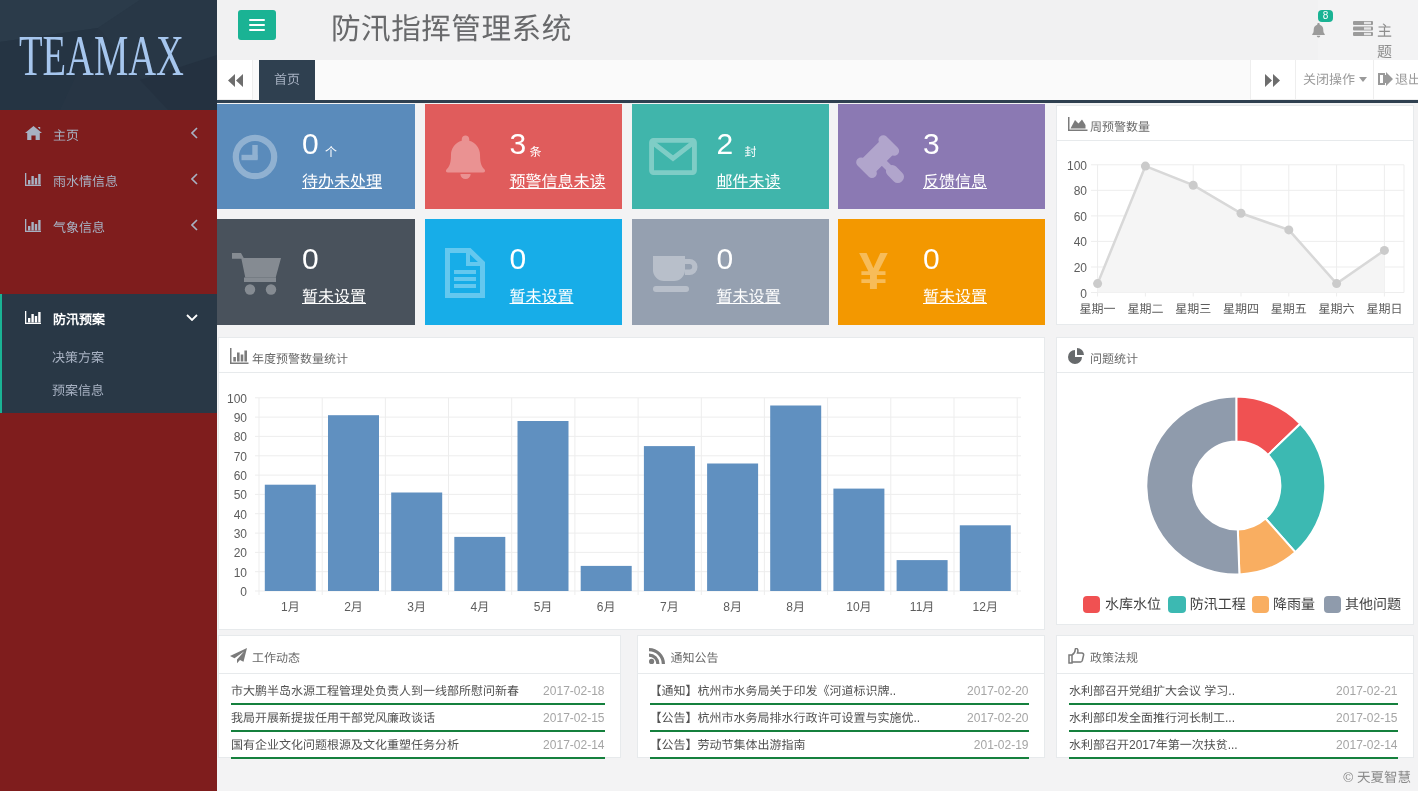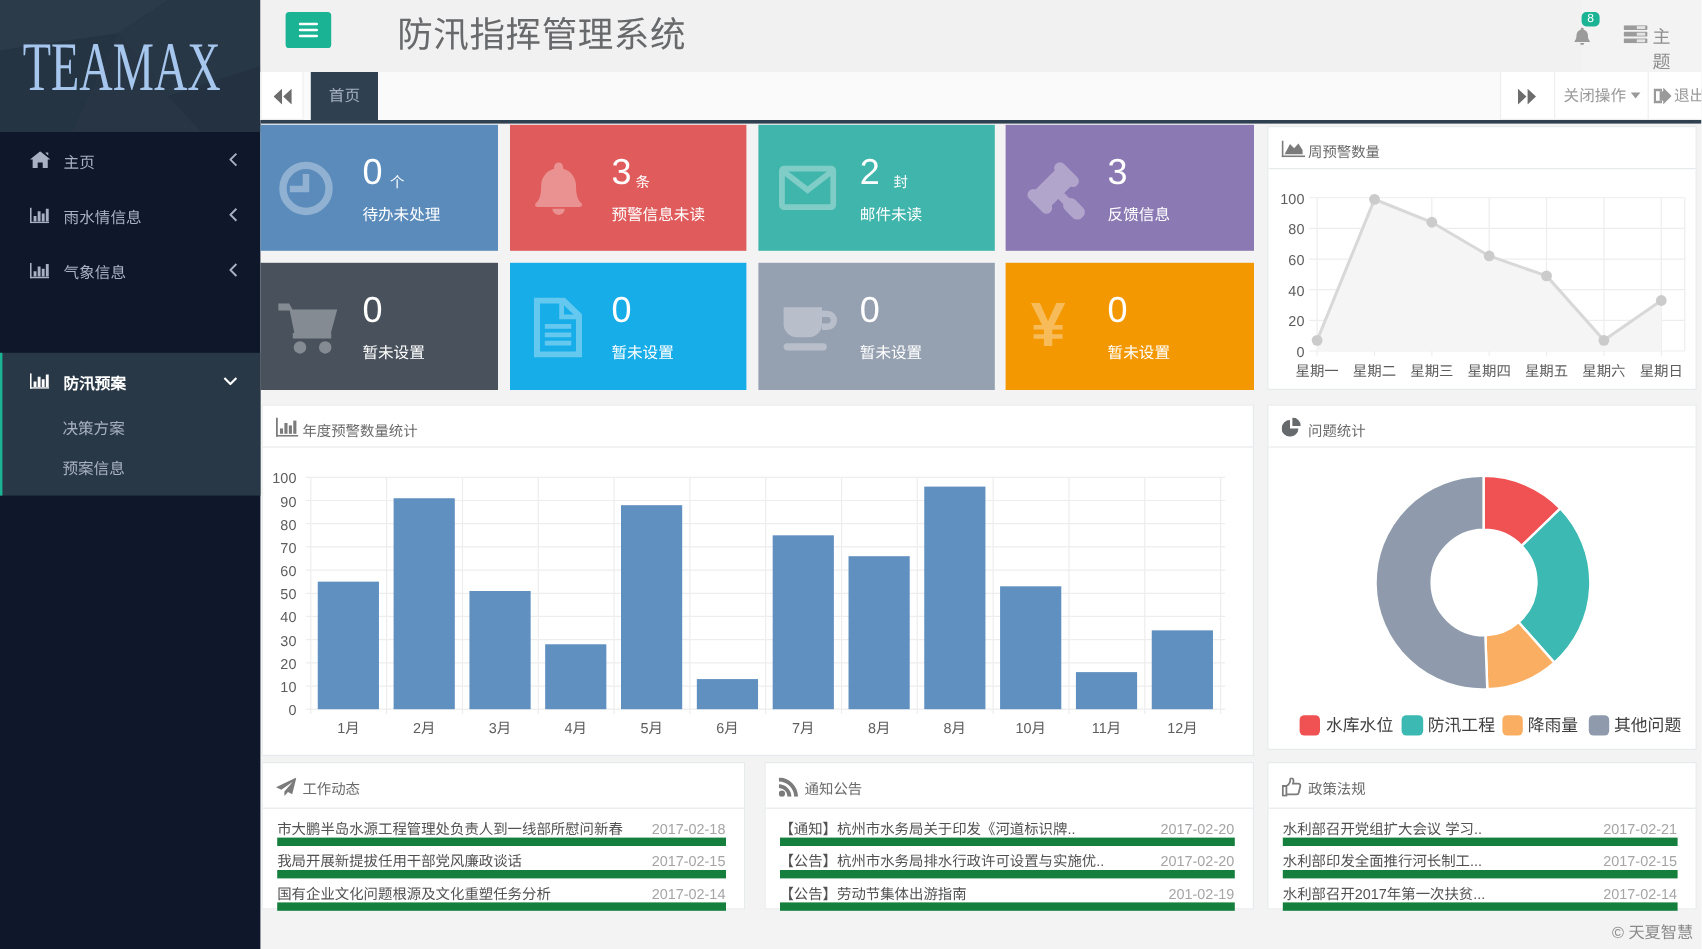--- a/index.html
+++ b/index.html
@@ -1,51 +1,51 @@
 <!DOCTYPE html>
 <html lang="zh-CN"><head>
 <meta charset="utf-8">
 <style>
 *{margin:0;padding:0;box-sizing:border-box;}
 html,body{width:1418px;height:791px;overflow:hidden;}
 body{font-family:"Liberation Sans",sans-serif;}
 #app{position:relative;width:1418px;height:791px;background:#f3f3f4;overflow:hidden;}
 .abs{position:absolute;}
 
-#side{position:absolute;left:0;top:0;width:217px;height:791px;background:#0f172a;}
+#side{position:absolute;left:0;top:0;width:217px;height:791px;background:#7f1d1d;}
 #logo{position:absolute;left:0;top:0;width:217px;height:110px;overflow:hidden;}
 #logo .brand{position:absolute;left:19px;top:22px;font-family:"Liberation Serif",serif;font-size:58px;color:#a6c6ee;transform:scaleX(0.665);transform-origin:0 0;letter-spacing:0px;}
 .mitem{position:absolute;left:0;width:217px;height:46px;color:#a7b1c2;font-size:13px;}
 .mitem .ic{position:absolute;left:25px;}
 .mitem .tx{position:absolute;left:53px;top:15px;}
 .mitem .chs{position:absolute;right:19px;top:17px;}
 #actblock{position:absolute;left:0;top:294px;width:217px;height:119px;background:#293846;border-left:2px solid #1ab394;}
 .sub{position:absolute;left:52px;color:#a7b1c2;font-size:13px;}
 
 #hdr{position:absolute;left:217px;top:0;width:1101px;height:60px;background:#f1f1f2;}
 #hbtn{position:absolute;left:21px;top:10px;width:38px;height:30px;background:#1ab394;border-radius:3px;}
 #hbtn .b{position:absolute;left:11px;width:16px;height:2px;background:#fff;border-radius:1px;}
 #htitle{position:absolute;left:114px;top:5px;font-size:29.6px;color:#68696b;letter-spacing:0.5px;}
 
-#tabbar{position:absolute;left:217px;top:60px;width:1201px;height:43px;background:#fafafa;border-bottom:3px solid #2f4050;font-family:Liberation Serif, serif;}
+#tabbar{position:absolute;left:217px;top:60px;width:1201px;height:43px;background:#fafafa;border-bottom:3px solid #2f4050;}
 .tbox{position:absolute;top:0;height:40px;background:#fff;border:1px solid #eee;border-top:none;white-space:nowrap;overflow:visible;}
 #tabhome{position:absolute;left:42px;top:0;width:56px;height:40px;background:#2f4050;color:#a7b1c2;font-size:13px;text-align:center;line-height:40px;}
 
 .panel{position:absolute;background:#fff;border:1px solid #e7eaec;}
 .phead{position:absolute;left:0;top:0;right:0;height:35px;border-bottom:1px solid #e7eaec;}
 .phead .ptit{position:absolute;left:33px;top:11px;font-size:12px;color:#6a6a6a;}
 .phead svg{position:absolute;left:11px;top:10px;}
 
 .tile{position:absolute;color:#fff;}
 .tile .num{position:absolute;left:85px;top:24px;font-size:30px;line-height:32px;}
 .tile .unit{position:absolute;font-size:12px;}
-.tile .lbl{position:absolute;left:85px;top:64px;font-size:13px;}
+.tile .lbl{position:absolute;left:85px;top:64px;font-size:16px;text-decoration:underline;}
 .tile svg{position:absolute;opacity:1;}
 
-.nrow{position:absolute;left:12px;right:15px;height:27px;border-bottom:7px solid #15803d;font-size:12px;color:#525252;line-height:26px;white-space:nowrap;}
+.nrow{position:absolute;left:12px;right:15px;height:27px;border-bottom:2px solid #15803d;font-size:12px;color:#525252;line-height:26px;white-space:nowrap;}
 .nrow .dt{position:absolute;right:0;color:#a5a5a5;}
 #foot{position:absolute;right:7px;top:766px;font-size:13.5px;color:#8a8a8a;}
 </style>
 </head>
 <body>
 <div id="app">
 
   <div id="side">
     <div id="logo">
       <svg width="217" height="110" viewBox="0 0 217 110" preserveAspectRatio="none">

